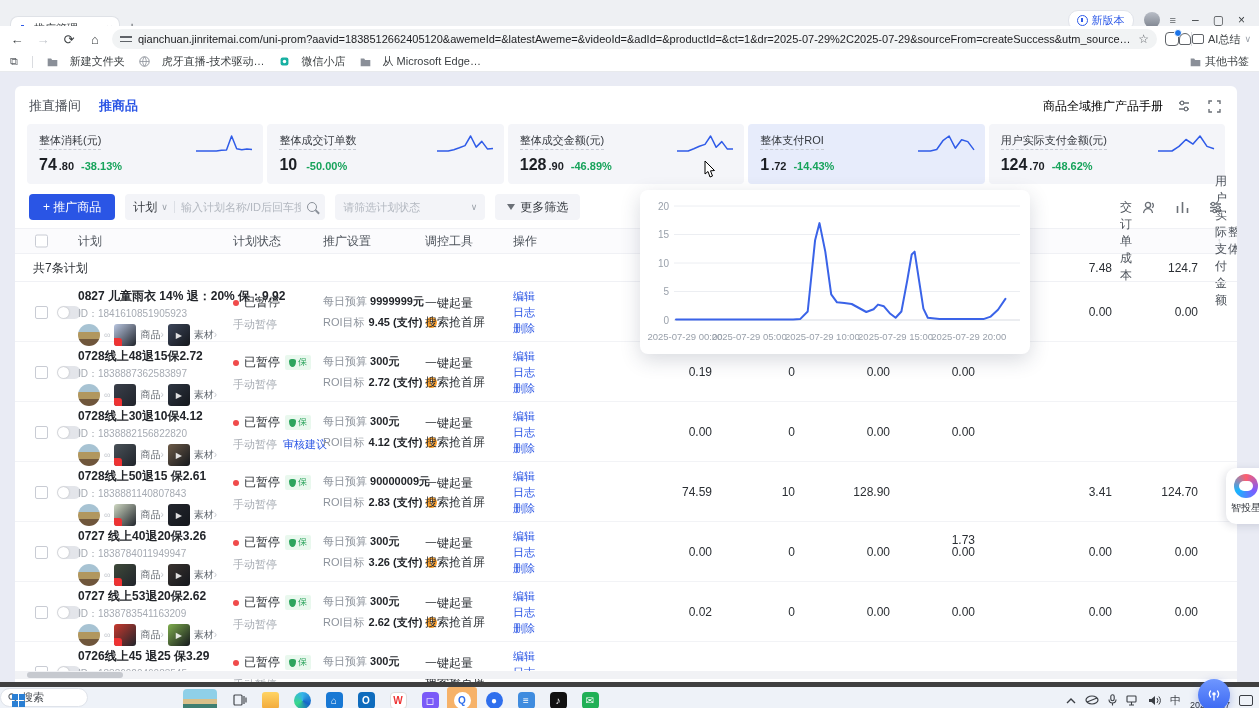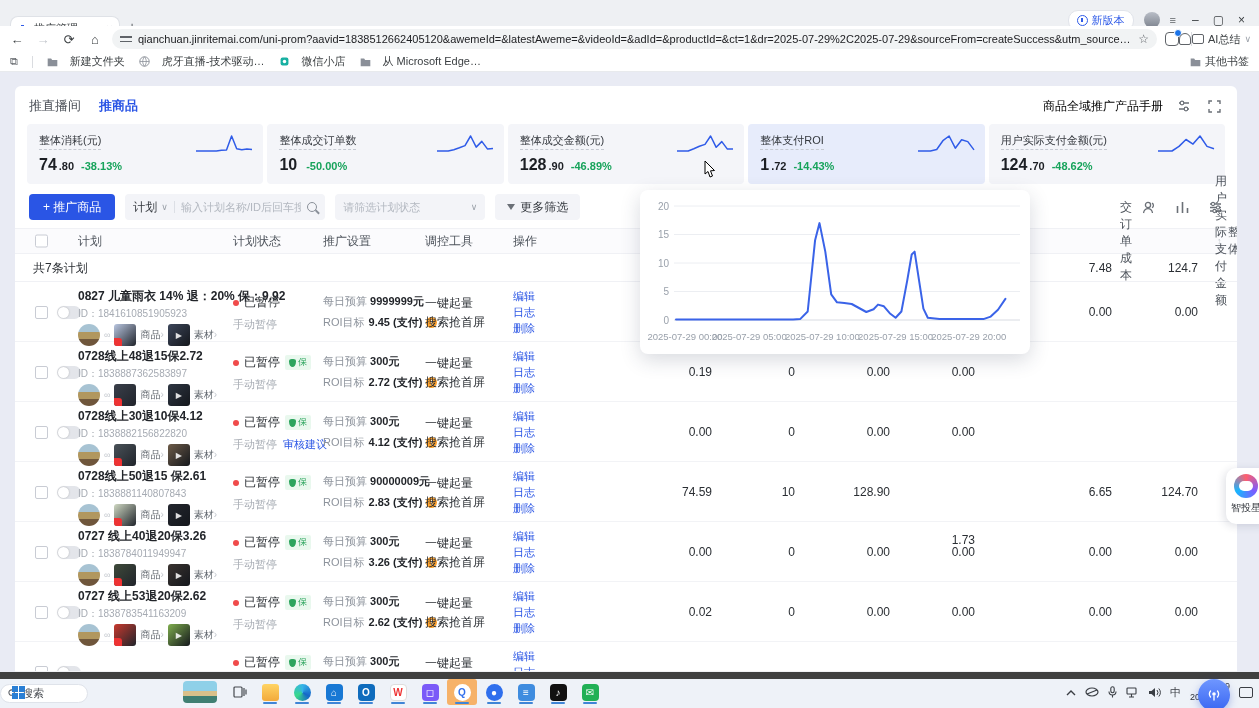--- a/index.html
+++ b/index.html
@@ -127,21 +127,21 @@
 
   
   .assistant { position:absolute; left:1226px; top:396px; width:40px; height:56px; background:#fff; border-radius:10px 0 0 10px; box-shadow:-2px 2px 8px rgba(40,50,80,.15); z-index:25; display:flex; flex-direction:column; align-items:center; padding-top:6px; gap:3px; }
   .ast-ic { width:24px; height:24px; border-radius:50%; background:conic-gradient(#ff5f6d,#7b5cff,#19b5fe,#ff5f6d); position:relative; }
   .ast-ic::after{content:"";position:absolute;left:5px;top:7px;width:14px;height:10px;border-radius:5px;background:#fff;}
   .ast-lbl { font-size:10px; color:#33373d; }
   .fab { position:absolute; left:1198px; top:607px; width:32px; height:32px; border-radius:50%; background:linear-gradient(180deg,#6f97ff,#3a67f2); box-shadow:0 3px 8px rgba(50,80,200,.35); z-index:25; display:flex; align-items:center; justify-content:center; }
   .cursor { position:absolute; left:700px; top:88px; z-index:40; }
 
   
-  .taskbar { position:absolute; bottom:0; left:0; right:0; height:36px; background:#eef2f8; border-top:7px solid #404040; display:flex; align-items:center; }
+  .taskbar { position:absolute; bottom:0; left:0; right:0; height:26px; background:#eef2f8; border-top:5px solid #404040; display:flex; align-items:center; }
   .tb-item { position:absolute; top:0; height:26px; display:flex; align-items:center; justify-content:center; }
   .winlogo { width:13px; height:13px; display:grid; grid-template-columns:6px 6px; grid-template-rows:6px 6px; gap:1px; }
   .winlogo i { background:#2a7fd4; display:block; }
   .tb-search { left:30px; width:88px; height:19px; top:3px; background:#fff; border:1px solid #dfe3ea; border-radius:10px; display:flex; align-items:center; padding:0 7px; gap:5px; font-size:11px; color:#45494f; }
   .weather { left:183px; width:34px; height:22px; top:2px; border-radius:4px; background:linear-gradient(180deg,#8fd0e8 0 45%,#d9c08a 45% 70%,#3f7f72 70% 100%); }
   .tview { left:228px; width:24px; }
   .tb-app { width:30px; height:26px; position:relative; display:flex; align-items:center; justify-content:center; }
   .tb-app.active { background:#f6b269; border-radius:3px; }
   .tb-app::after { content:""; position:absolute; bottom:1px; left:8px; width:14px; height:2px; border-radius:1px; background:#3f85d6; }
   .tb-ico { width:17px; height:17px; border-radius:4px; display:flex; align-items:center; justify-content:center; color:#fff; font-size:10px; font-weight:bold; }
@@ -568,21 +568,21 @@
           </div>
           <div class="cell-act">
             <div>编辑</div>
             <div>日志</div>
             <div>删除</div>
           </div>
           <span class="metric" style="right: 525px;">74.59</span>
           <span class="metric" style="right: 442px;">10</span>
           <span class="metric" style="right: 347px;">128.90</span>
           <span class="metric" style="right: 262px; margin-top: 48px;">1.73</span>
-          <span class="metric" style="right: 125px;">6.65</span>
+          <span class="metric" style="right: 125px;">3.41</span>
           <span class="metric" style="right: 39px;">124.70</span>
         </div>
         <div class="trow">
           <span class="cb"></span>
           <span class="toggle"></span>
           <div class="cell-plan">
             <div class="plan-title">0727 线上40退20保3.26</div>
             <div class="plan-id">ID：1838784011949947</div>
             <div class="plan-thumbs">
               <span class="th-av"></span>
@@ -686,20 +686,24 @@
           <span class="metric" style="right: 525px;">0.02</span>
           <span class="metric" style="right: 442px;">0</span>
           <span class="metric" style="right: 347px;">0.00</span>
           <span class="metric" style="right: 262px;">0.00</span>
           <span class="metric" style="right: 125px;">0.00</span>
           <span class="metric" style="right: 39px;">0.00</span>
         </div>
         <div class="trow">
           <span class="cb"></span>
           <span class="toggle"></span>
+          <div class="cell-plan">
+            <div class="plan-title">0726线上45 退25 保3.29</div>
+            <div class="plan-id">ID：1838692046083545</div>
+          </div>
           <div class="cell-status">
             <div class="st-line1">
               <span class="dot"></span>
               <span class="st-txt">已暂停</span>
               <span class="bao">
                 <span class="sh"></span>
                 <span>保</span>
               </span>
             </div>
             <div class="st-line2">

